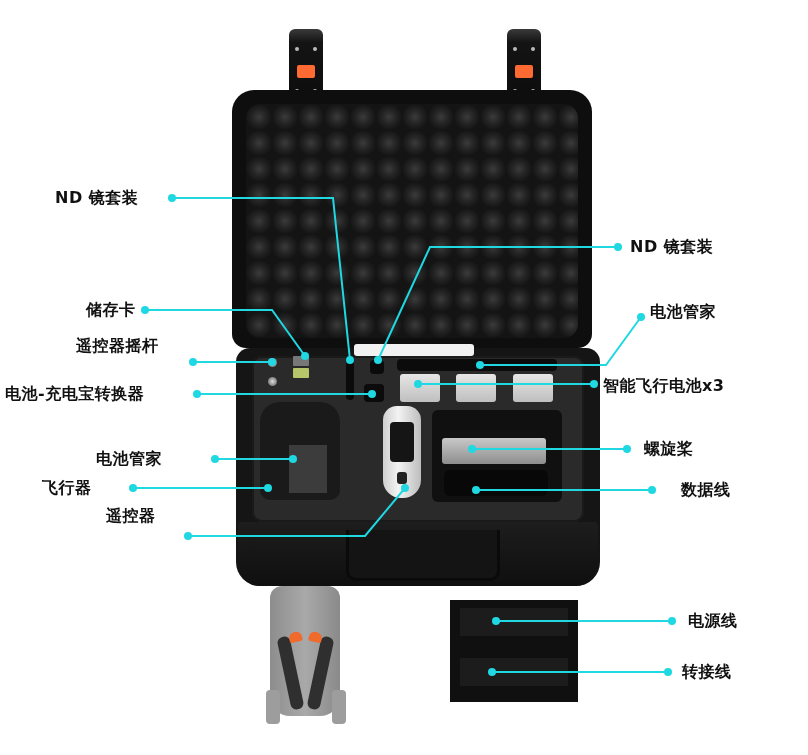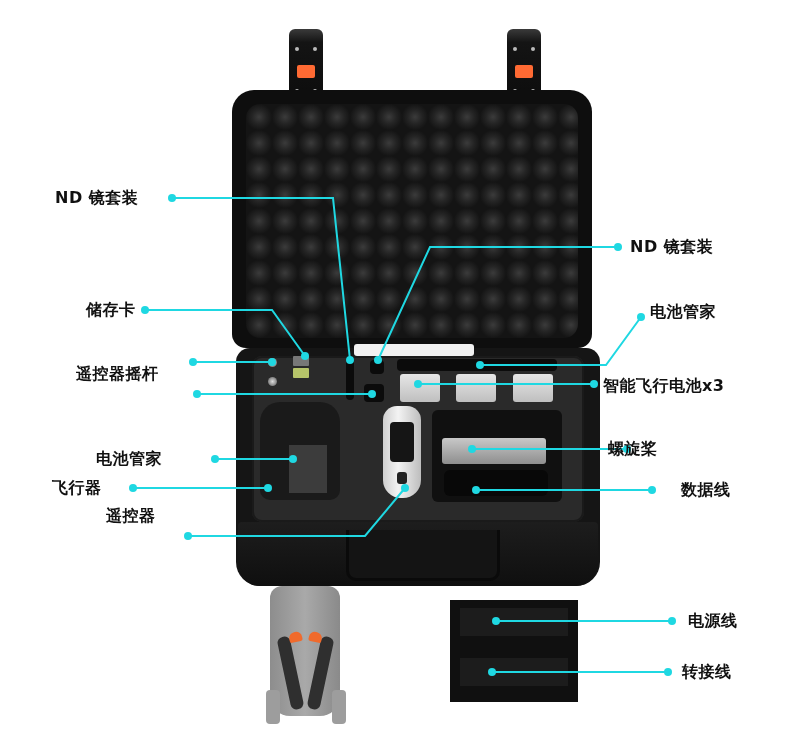--- a/index.html
+++ b/index.html
@@ -162,25 +162,26 @@
         <circle cx="476" cy="490" r="4"></circle>
       <circle cx="672" cy="621" r="4"></circle>
         <circle cx="496" cy="621" r="4"></circle>
       <circle cx="668" cy="672" r="4"></circle>
         <circle cx="492" cy="672" r="4"></circle>
     </g>
   </svg>
 
   <span class="label" style="left:55px;top:188px">ND 镜套装</span>
   <span class="label" style="left:86px;top:300px">储存卡</span>
-  <span class="label" style="left:76px;top:364px">遥控器摇杆</span>
+  <span class="label" style="left:76px;top:336px">遥控器摇杆</span>
+  <span class="label" style="left:5px;top:384px">电池-充电宝转换器</span>
   <span class="label" style="left:96px;top:449px">电池管家</span>
-  <span class="label" style="left:52px;top:478px">飞行器</span>
+  <span class="label" style="left:42px;top:478px">飞行器</span>
   <span class="label" style="left:106px;top:506px">遥控器</span>
 
   <span class="label" style="left:630px;top:237px">ND 镜套装</span>
   <span class="label" style="left:650px;top:302px">电池管家</span>
   <span class="label" style="left:603px;top:376px">智能飞行电池x3</span>
-  <span class="label" style="left:608px;top:439px">螺旋桨</span>
+  <span class="label" style="left:644px;top:439px">螺旋桨</span>
   <span class="label" style="left:681px;top:480px">数据线</span>
   <span class="label" style="left:688px;top:611px">电源线</span>
   <span class="label" style="left:682px;top:662px">转接线</span>
 </div>
 
 </body></html>

